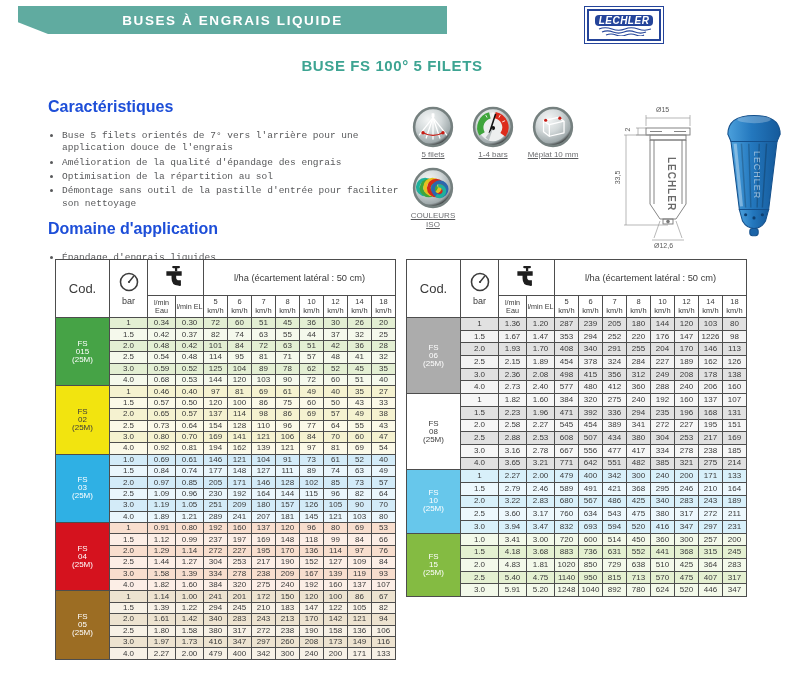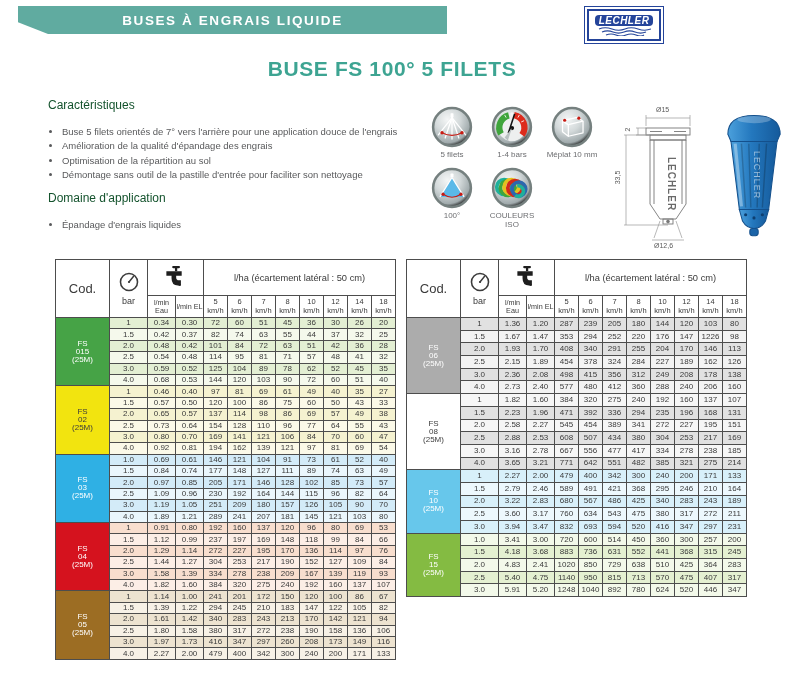--- a/index.html
+++ b/index.html
@@ -12,31 +12,31 @@
           display:flex;align-items:center;justify-content:center;
           color:#fff;font-size:13.5px;font-weight:bold;letter-spacing:1.6px;}
   .logo-box{position:absolute;left:584px;top:6px;width:78px;height:36px;background:#fff;
             border:1px solid #24449A;display:flex;align-items:center;justify-content:center;}
   .logo-inner{width:70px;height:28px;border:2px solid #24449A;background:#fff;
               display:flex;flex-direction:column;align-items:center;justify-content:center;}
   .logo-plate{background:#24449A;border-radius:4px;padding:0 4px;line-height:11px;
               color:#fff;font-size:10px;font-weight:bold;font-style:italic;letter-spacing:.5px;}
   .logo-waves{margin-top:1px;}
   .subtitle{position:absolute;left:0;top:57px;width:784px;text-align:center;
-            color:#3DA492;font-size:21px;font-weight:bold;letter-spacing:.6px;}
+            color:#3DA492;font-size:15px;font-weight:bold;letter-spacing:.6px;}
 
   
   .textcol{position:absolute;left:48px;top:98px;width:352px;}
-  .sec-h{color:#14532d;font-size:12px;margin:0 0 3px 0;font-weight:normal;}
-  .blist{margin:14px 0 10px 0;padding:0 0 0 14px;font-size:9.5px;line-height:1.3;color:#58595B;}
+  .sec-h{color:#1d4ed8;font-size:16px;margin:0 0 3px 0;font-weight:bold;}
+  .blist{margin:14px 0 10px 0;padding:0 0 0 14px;font-size:9.5px;line-height:1.3;color:#58595B;font-family:Liberation Mono, monospace;}
   .blist li{margin:0 0 2px 0;}
 
   
-  .featgrid{position:absolute;left:422px;top:106px;width:180px;
-            display:grid;grid-template-columns:60px 60px 60px;grid-row-gap:8px;}
+  .featgrid{position:absolute;left:403px;top:106px;width:180px;
+            display:grid;grid-template-columns:60px 60px 60px;grid-row-gap:8px;text-decoration:underline;}
   .feat{display:flex;flex-direction:column;align-items:center;}
   .feat .lbl{margin-top:2px;font-size:8px;color:#6D6E71;text-align:center;line-height:1.15;width:56px;}
 
   
   .techdraw{position:absolute;left:612px;top:98px;width:106px;height:160px;}
   .dimlbl{position:absolute;font-size:7px;color:#5a5a5a;white-space:nowrap;}
   .nozzle{position:absolute;left:716px;top:106px;width:76px;height:136px;}
 
   
   .tblwrap{position:absolute;top:259px;}
@@ -154,35 +154,20 @@
         <path d="M11,14 L25,10.8 L30.5,14.5 L16.5,17.8 Z"></path>
         <path d="M11,14 L11,24.5 L16.5,28.8 L16.5,17.8 Z"></path>
         <path d="M16.5,28.8 L30.5,25.5 L30.5,14.5"></path>
       </g>
       <circle cx="13" cy="13.6" r="1.5" fill="#C81A12"></circle>
         <circle cx="26.5" cy="11.6" r="1.5" fill="#C81A12"></circle>
     </svg>
     <span class="lbl">Méplat 10 mm</span>
   </div>
 
-  <div class="feat">
-    <svg width="42" height="42" viewBox="0 0 40 40">
-      <circle cx="20" cy="20" r="18" fill="url(#metalg)" stroke="#75807F" stroke-width="2.4"></circle>
-      <rect x="18.6" y="6.2" width="2.8" height="3.8" rx=".6" fill="#fff"></rect>
-      <path d="M20,10 L8.5,28.5 L31.5,28.5 Z" fill="#5BB9E8"></path>
-      <g stroke="#fff" stroke-width="1.2" fill="none">
-        <path d="M20,10 L8.5,28.5"></path>
-          <path d="M20,10 L31.5,28.5"></path>
-      </g>
-      <path d="M11.5,26 Q20,31.5 28.5,26" fill="none" stroke="#C81A12" stroke-width="1"></path>
-      <circle cx="11.5" cy="26" r="1.6" fill="#C81A12"></circle>
-        <circle cx="28.5" cy="26" r="1.6" fill="#C81A12"></circle>
-    </svg>
-    <span class="lbl">100°</span>
-  </div>
 
 
   <div class="feat">
     <svg width="42" height="42" viewBox="0 0 40 40">
       <circle cx="20" cy="20" r="18" fill="url(#metalg)" stroke="#75807F" stroke-width="2.4"></circle>
       <g fill="none" stroke-width="3.6">
         <circle cx="12.5" cy="19" r="7" stroke="#1FB09B"></circle>
         <circle cx="16" cy="20" r="7" stroke="#3FA53C"></circle>
         <circle cx="19.5" cy="19" r="7" stroke="#E5C01F"></circle>
         <circle cx="23" cy="20" r="7" stroke="#D22A1A"></circle>
@@ -1029,21 +1014,21 @@
           <td>631</td>
           <td>552</td>
           <td>441</td>
           <td>368</td>
           <td>315</td>
           <td>245</td>
         </tr>
         <tr style="background:#F3F9EA">
           <td>2.0</td>
           <td>4.83</td>
-          <td>2.41</td>
+          <td>1.81</td>
           <td>1020</td>
           <td>850</td>
           <td>729</td>
           <td>638</td>
           <td>510</td>
           <td>425</td>
           <td>364</td>
           <td>283</td>
         </tr>
         <tr style="background:#E4F0D1">

